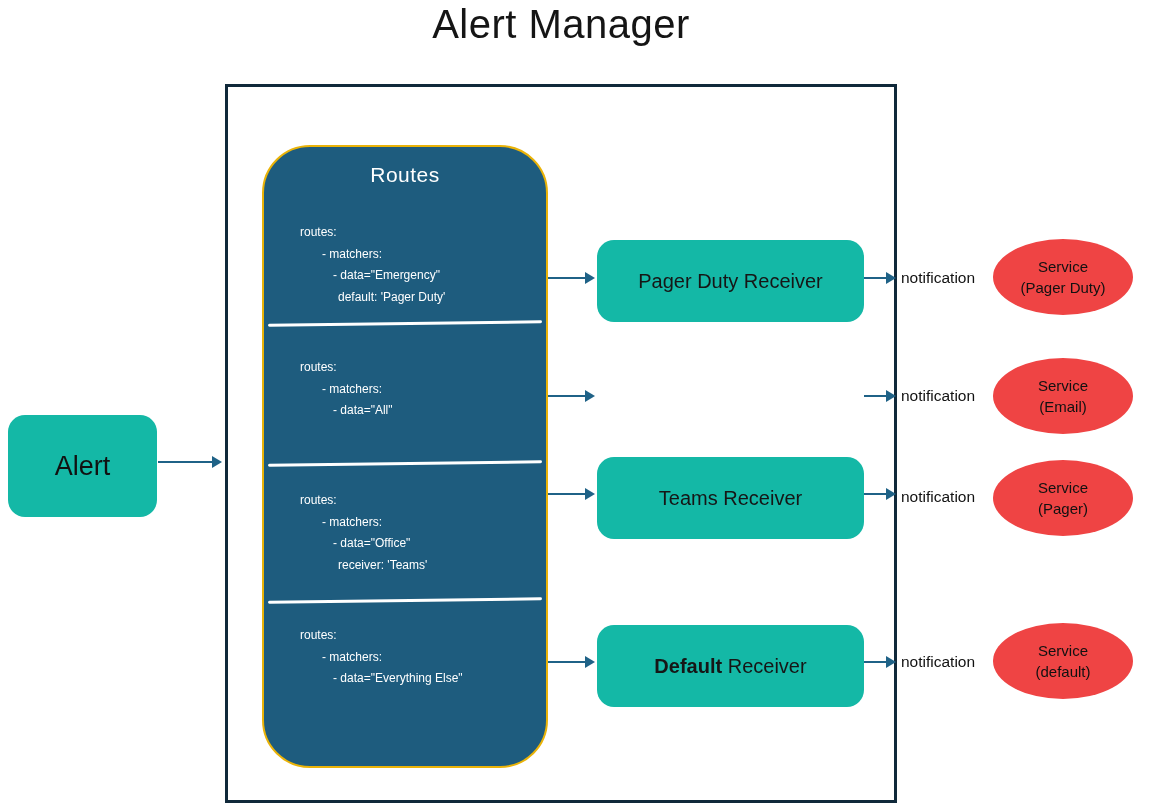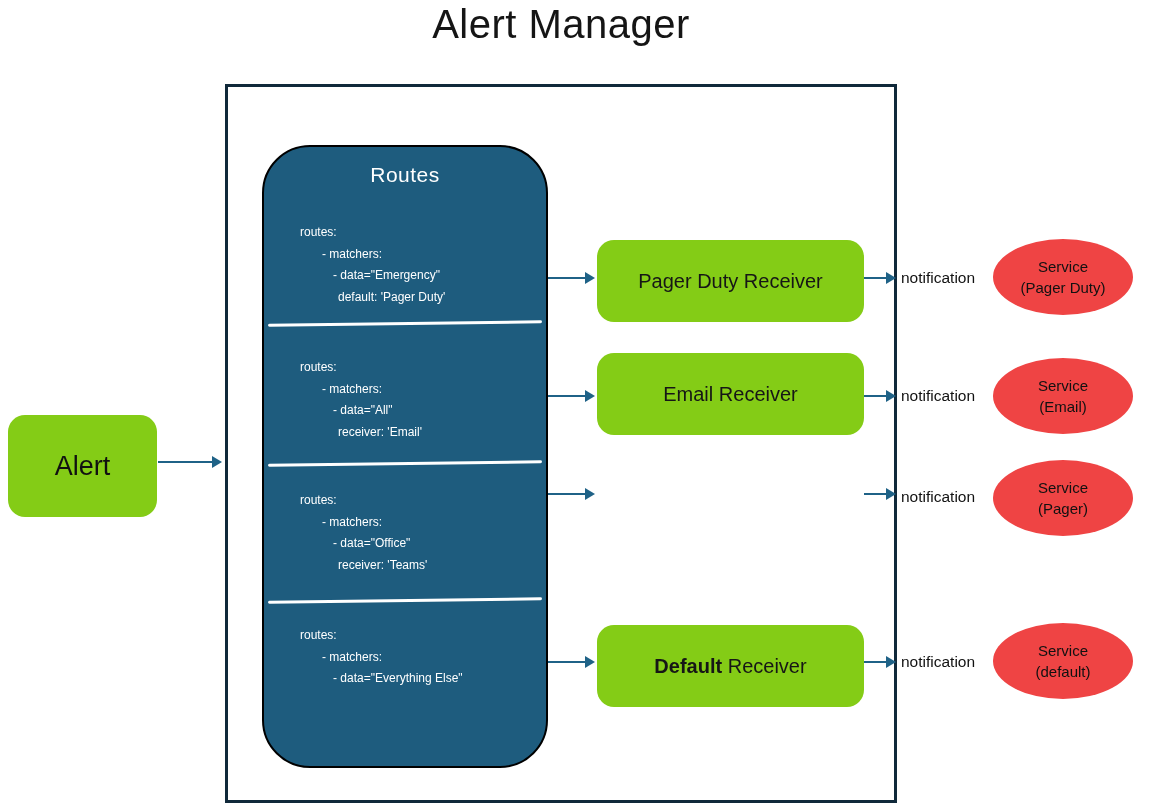--- a/index.html
+++ b/index.html
@@ -9,29 +9,29 @@
   }
   .page-title{
     position:absolute;left:225px;top:2px;width:672px;text-align:center;
     font-size:40px;font-weight:500;letter-spacing:0.5px;color:#151515;
   }
   .frame{
     position:absolute;left:225px;top:84px;width:672px;height:719px;
     border:3px solid #10293a;box-sizing:border-box;background:transparent;
   }
   .node{
-    position:absolute;background:#84cc16;border-radius:17px;
+    position:absolute;background:#14b8a6;border-radius:17px;
     display:flex;align-items:center;justify-content:center;
   }
   .alert-node{left:8px;top:415px;width:149px;height:102px;font-size:27px;color:#111;}
   .recv{left:597px;width:267px;height:82px;font-size:20px;color:#161616;}
   .recv .b{font-weight:700;}
   .routes-panel{
     position:absolute;left:262px;top:145px;width:286px;height:623px;
-    background:#1e5c7e;border:2px solid #000000;border-radius:48px;box-sizing:border-box;
+    background:#1e5c7e;border:2px solid #eab308;border-radius:48px;box-sizing:border-box;
   }
   .routes-title{
     position:absolute;top:16px;left:0;width:100%;text-align:center;
     color:#ffffff;font-size:21px;letter-spacing:0.5px;
   }
   .rblock{position:absolute;left:36px;right:8px;color:#ffffff;font-size:12px;line-height:21.5px;}
   .rblock .l1{padding-left:22px;}
   .rblock .l2{padding-left:33px;}
   .rblock .l3{padding-left:38px;}
   .sep{
@@ -76,21 +76,20 @@
       <div class="l1">- matchers:</div>
       <div class="l2">- data="Emergency"</div>
       <div class="l3">default: 'Pager Duty'</div>
     </div>
     <div class="sep" style="top:175px;"></div>
 
     <div class="rblock" style="top:210px;">
       <div class="l0">routes:</div>
       <div class="l1">- matchers:</div>
       <div class="l2">- data="All"</div>
-      <div class="l3">receiver: 'Email'</div>
     </div>
     <div class="sep" style="top:315px;"></div>
 
     <div class="rblock" style="top:343px;">
       <div class="l0">routes:</div>
       <div class="l1">- matchers:</div>
       <div class="l2">- data="Office"</div>
       <div class="l3">receiver: 'Teams'</div>
     </div>
     <div class="sep" style="top:452px;"></div>
@@ -116,37 +115,37 @@
   <div class="noti" style="top:269px;">notification</div>
   <div class="ellipse" style="top:239px;">
     <div>Service</div>
     <div>(Pager Duty)</div>
   </div>
 
   <div class="arrow" style="left:548px;top:390px;width:47px;">
       <i class="shaft"></i>
       <i class="head"></i>
     </div>
-  <div class="node recv" style="top:353px;">
-    <span><span class="b"></span><span>Email Receiver</span></span>
-  </div>
   <div class="arrow" style="left:864px;top:390px;width:32px;">
       <i class="shaft"></i>
       <i class="head"></i>
     </div>
   <div class="noti" style="top:387px;">notification</div>
   <div class="ellipse" style="top:358px;">
     <div>Service</div>
     <div>(Email)</div>
   </div>
 
   <div class="arrow" style="left:548px;top:488px;width:47px;">
       <i class="shaft"></i>
       <i class="head"></i>
     </div>
+  <div class="node recv" style="top:457px;">
+    <span><span class="b"></span><span>Teams Receiver</span></span>
+  </div>
   <div class="arrow" style="left:864px;top:488px;width:32px;">
       <i class="shaft"></i>
       <i class="head"></i>
     </div>
   <div class="noti" style="top:488px;">notification</div>
   <div class="ellipse" style="top:460px;">
     <div>Service</div>
     <div>(Pager)</div>
   </div>
 

